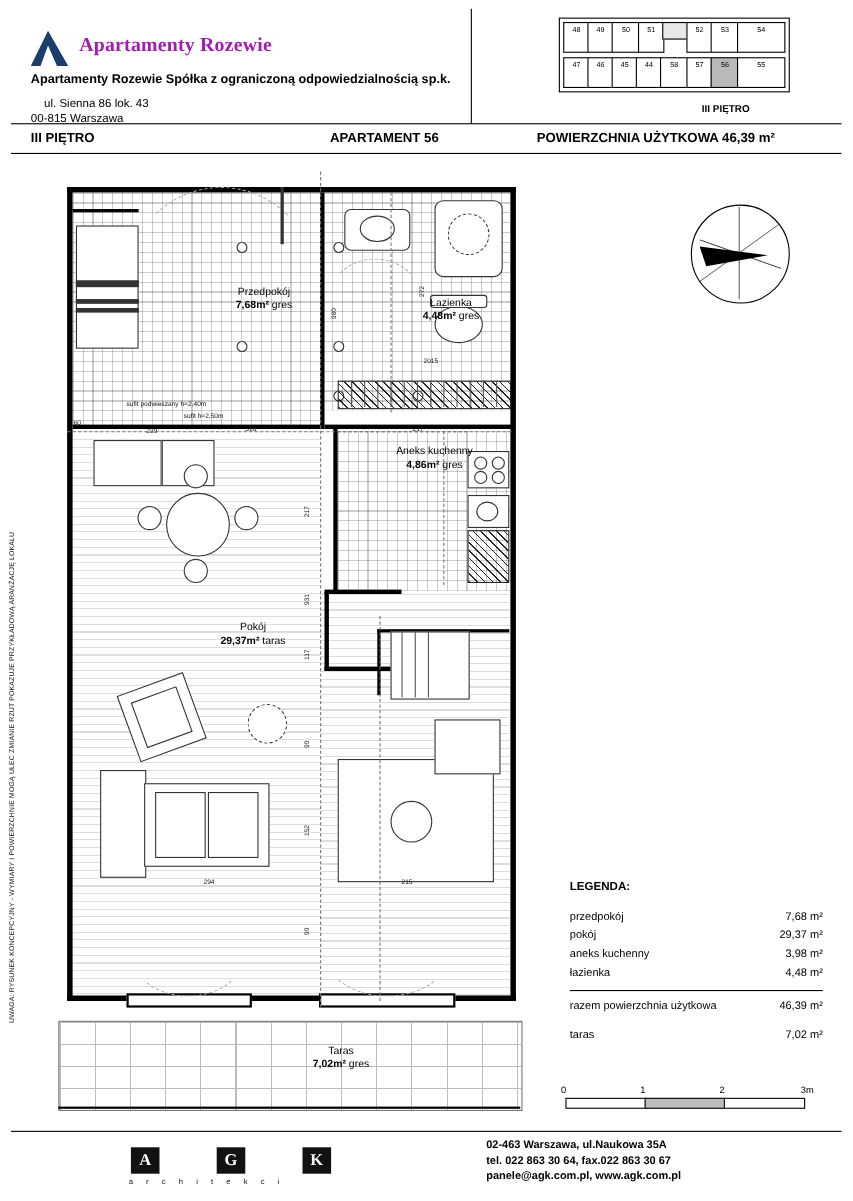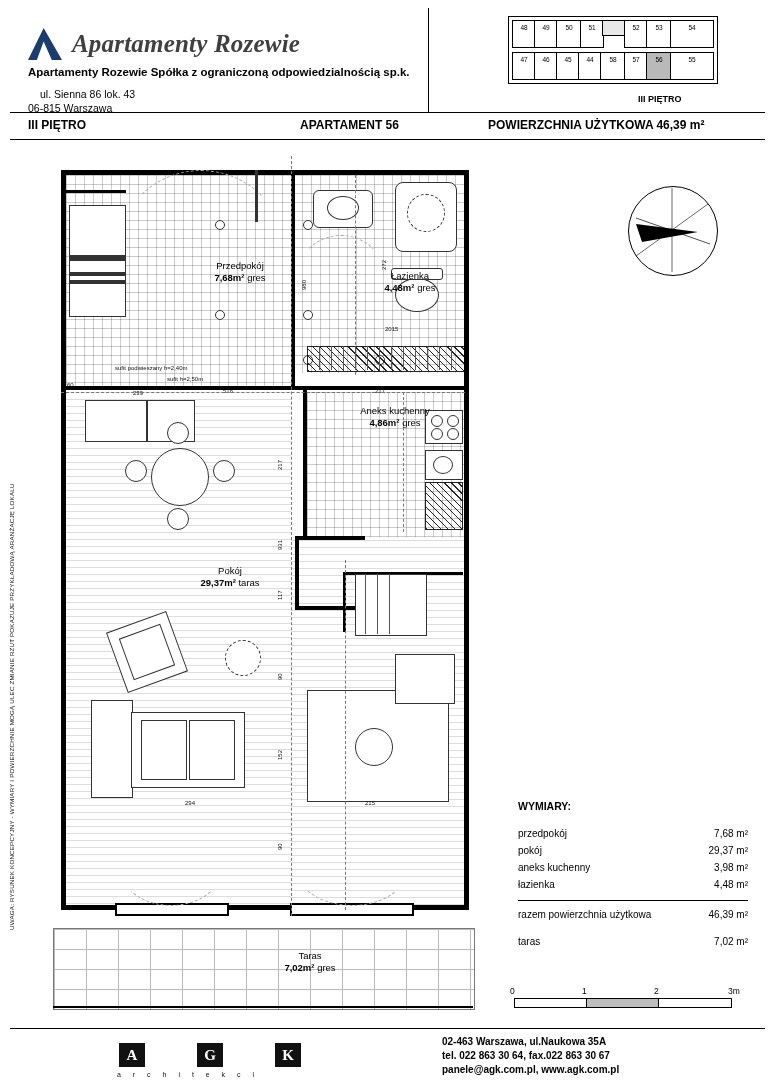--- a/index.html
+++ b/index.html
@@ -10,21 +10,21 @@
   }
   .sheet{position:absolute;left:0;top:0;width:775px;height:1092px;}
 
   
   .hdr{position:absolute;left:10px;top:8px;width:755px;height:104px;}
   .hdr-left{position:absolute;left:8px;top:0;width:410px;height:104px;}
   .logo-row{position:absolute;left:10px;top:20px;width:300px;height:34px;}
   .logo-mark{position:absolute;left:0;top:0;width:34px;height:32px;background:#1b3d6e;
      clip-path:polygon(0% 100%, 46% 0%, 100% 100%, 70% 100%, 46% 42%, 26% 100%);}
   .logo-text{position:absolute;left:44px;top:2px;font-family:"Liberation Serif",serif;
-     font-style:italic;font-weight:bold;font-size:25px;color:#404040;letter-spacing:.2px;}
+     font-weight:bold;font-size:18px;color:#a21caf;letter-spacing:.2px;}
   .co-name{position:absolute;left:10px;top:58px;font-size:11.5px;font-weight:bold;}
   .addr1{position:absolute;left:22px;top:80px;font-size:10.5px;}
   .addr2{position:absolute;left:10px;top:94px;font-size:10.5px;}
   .hdr-vline{position:absolute;left:418px;top:0;width:1px;height:104px;background:#000;}
 
   
   .keyplan{position:absolute;left:498px;top:8px;width:210px;height:72px;}
   .kp-border{position:absolute;left:0;top:0;width:208px;height:66px;border:1px solid #000;}
   .kp-cell{position:absolute;border:1px solid #000;font-size:6.5px;text-align:center;
      line-height:14px;background:#fff;}
@@ -95,21 +95,21 @@
 <div class="sheet">
 
   <div class="hdr">
     <div class="hdr-left">
       <div class="logo-row">
         <div class="logo-mark"></div>
         <div class="logo-text">Apartamenty Rozewie</div>
       </div>
       <div class="co-name">Apartamenty Rozewie Spółka z ograniczoną odpowiedzialnością sp.k.</div>
       <div class="addr1">ul. Sienna 86 lok. 43</div>
-      <div class="addr2">06-815 Warszawa</div>
+      <div class="addr2">00-815 Warszawa</div>
     </div>
     <div class="hdr-vline"></div>
 
     <div class="keyplan">
       <div class="kp-border"></div>
 
       <div class="kp-cell" style="left:4px;top:4px;width:22px;height:26px;">48</div>
       <div class="kp-cell" style="left:26px;top:4px;width:22px;height:26px;">49</div>
       <div class="kp-cell" style="left:48px;top:4px;width:24px;height:26px;">50</div>
       <div class="kp-cell" style="left:72px;top:4px;width:22px;height:26px;">51</div>
@@ -298,21 +298,21 @@
       <polygon points="0,8 62,16 6,26" fill="#000"></polygon>
       <line x1="0" y1="2" x2="74" y2="28" stroke="#000" stroke-width="0.7"></line>
     </svg>
     <svg style="position:absolute;left:0;top:0;width:88px;height:88px;" viewBox="0 0 88 88" xmlns="http://www.w3.org/2000/svg">
       <line x1="44" y1="2" x2="44" y2="86" stroke="#000" stroke-width="0.6"></line>
       <line x1="8" y1="70" x2="80" y2="18" stroke="#000" stroke-width="0.6"></line>
     </svg>
   </div>
 
   <div class="legend">
-    <div class="lg-title">WYMIARY:</div>
+    <div class="lg-title">LEGENDA:</div>
     <div class="lg-row">
         <span class="k">przedpokój</span>
         <span class="v">7,68 m²</span>
       </div>
     <div class="lg-row">
         <span class="k">pokój</span>
         <span class="v">29,37 m²</span>
       </div>
     <div class="lg-row">
         <span class="k">aneks kuchenny</span>

